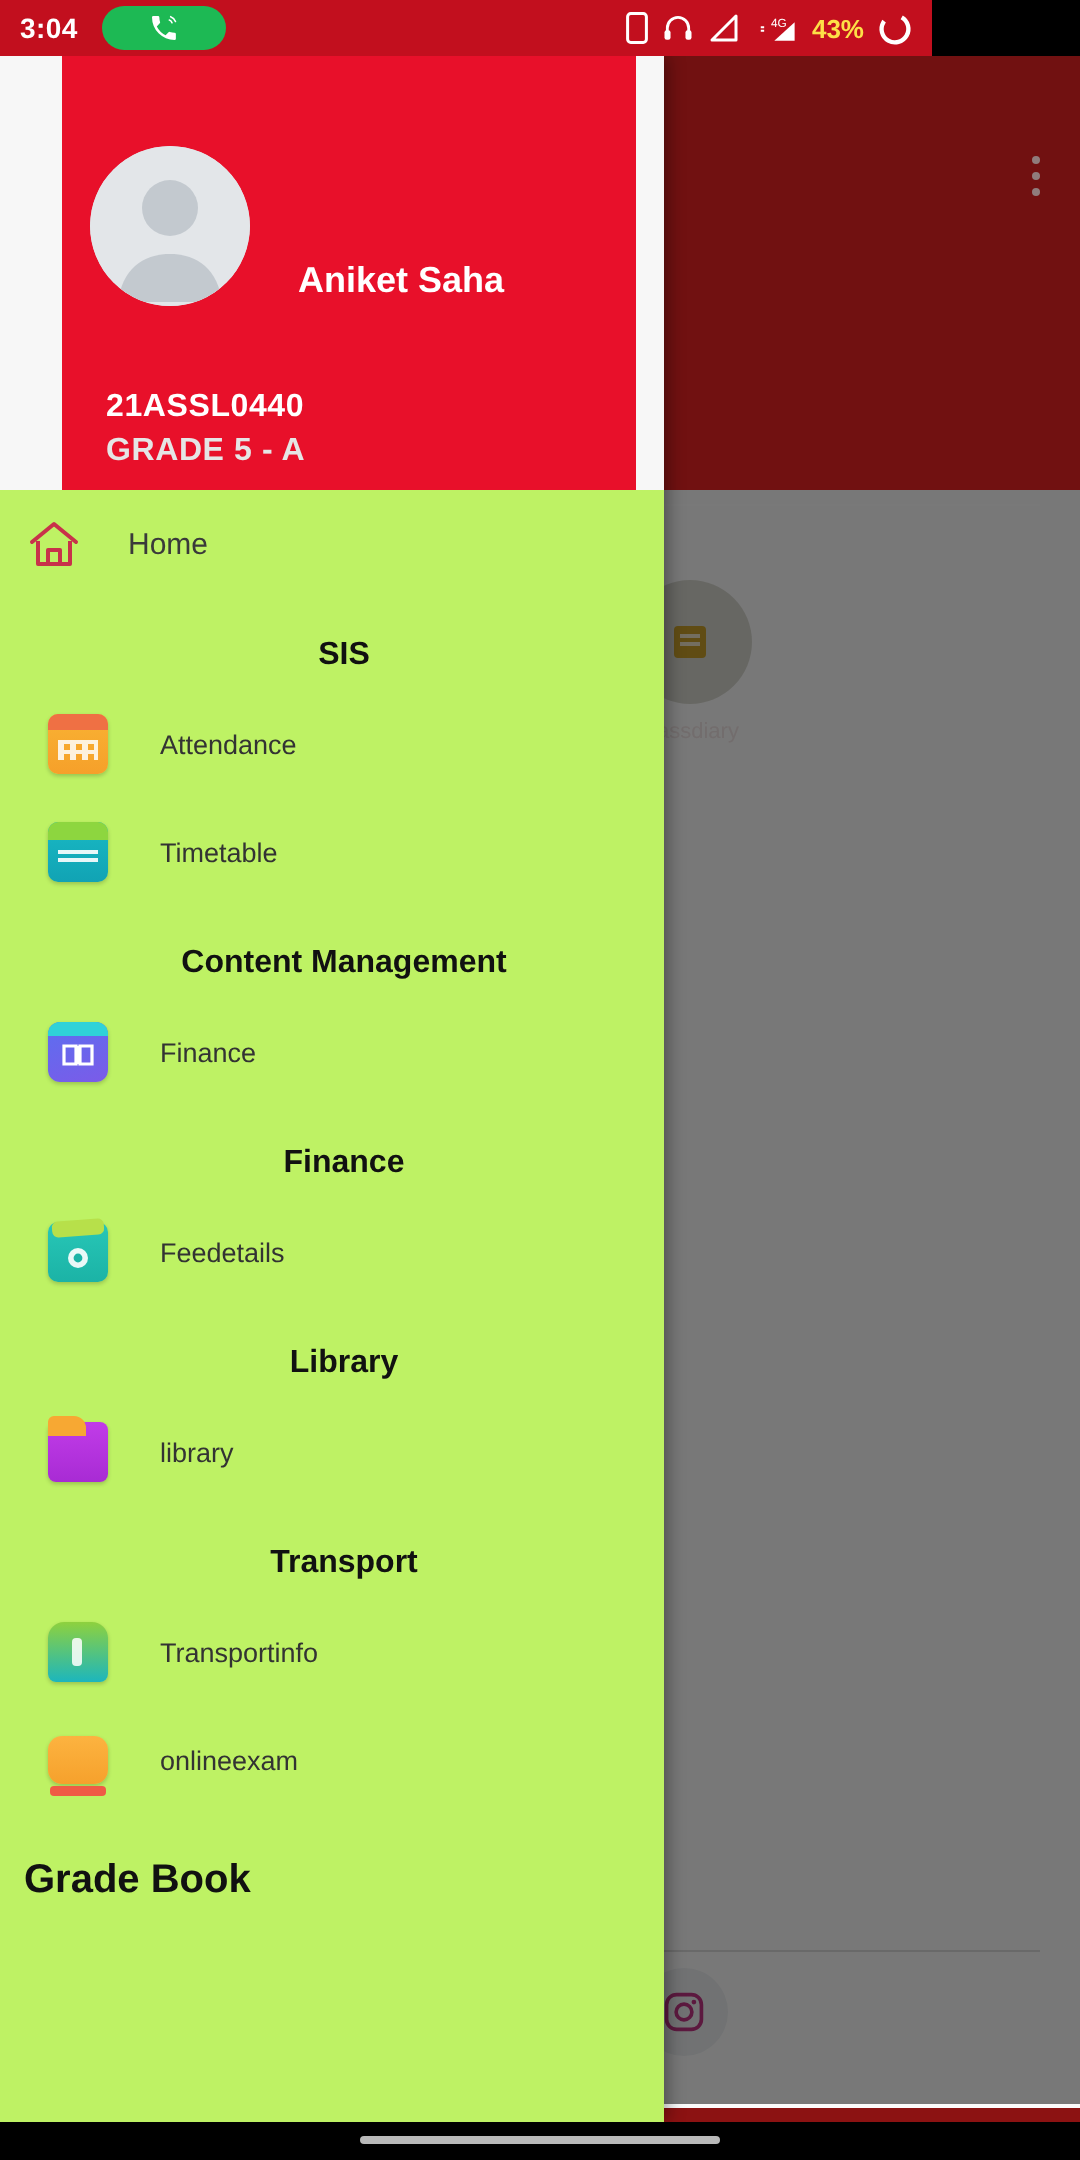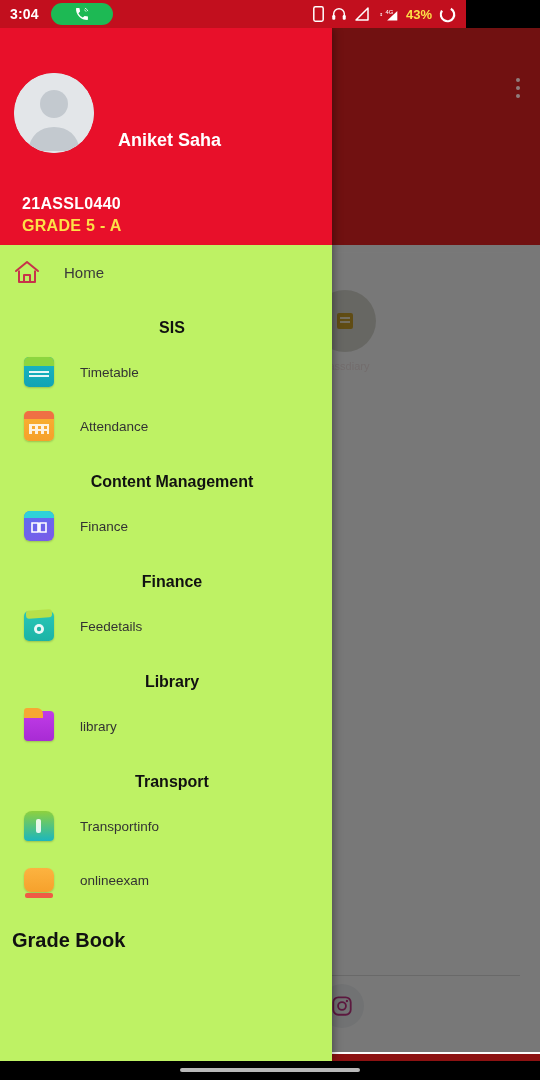--- a/index.html
+++ b/index.html
@@ -47,32 +47,32 @@
   .bg-bottombar .nub { position:absolute; left:0; top:0; width:90px; height:26px; background:#9a7b16; }
   .scrim { position:absolute; top:245px; left:0; width:540px; height:807px; background:rgba(0,0,0,0.52); z-index:10; }
   .scrim-top { position:absolute; top:28px; left:332px; width:208px; height:217px; background:rgba(0,0,0,0.38); z-index:10; }
 
   
   .drawer {
     position:absolute; top:28px; left:0; width:332px; height:1033px;
     background:#f7f7f7; z-index:20; overflow:hidden;
     box-shadow:2px 0 8px rgba(0,0,0,0.35);
   }
-  .drawer-header { width:332px; height:217px; background:#e8102a; position:relative; }
+  .drawer-header { width:287px; height:217px; background:#e8102a; position:relative;margin-left:31px; }
   .avatar {
     position:absolute; top:45px; left:14px; width:80px; height:80px; border-radius:50%;
     background:#dfe2e6; overflow:hidden;
   }
   .avatar svg { position:absolute; left:0; top:0; }
   .profile-name {
     position:absolute; top:102px; left:118px; color:#ffffff;
     font-size:18px; font-weight:700;
   }
   .profile-id { position:absolute; top:167px; left:22px; color:#fff; font-size:16px; font-weight:700; letter-spacing:0.3px; }
-  .profile-grade { position:absolute; top:189px; left:22px; color:#fde047; font-size:16px; font-weight:700; letter-spacing:0.3px; }
+  .profile-grade { position:absolute; top:189px; left:22px; color:#e5e5e5; font-size:16px; font-weight:700; letter-spacing:0.3px; }
 
   .drawer-list { width:332px; height:880px; background:#bef264; position:relative; }
 
   .home-row { display:flex; align-items:center; height:54px; padding-left:12px; }
   .home-row .home-label { margin-left:22px; font-size:15px; color:#3a3a3a; }
 
   .section-title {
     font-size:16px; font-weight:700; color:#111;
     padding-left:12px; margin-top:20px; margin-bottom:8px;text-align:center;
   }
@@ -179,26 +179,26 @@
             <path d="M4 14 L15 5 L26 14" fill="none" stroke="#c8324a" stroke-width="2" stroke-linecap="round" stroke-linejoin="round"></path>
             <path d="M7 13.5 V25 H23 V13.5" fill="none" stroke="#c8324a" stroke-width="2" stroke-linejoin="round"></path>
             <path d="M12 25 V18 H18 V25" fill="none" stroke="#c8324a" stroke-width="2" stroke-linejoin="round"></path>
           </svg>
         </span>
         <span class="home-label">Home</span>
       </div>
 
       <div class="section-title">SIS</div>
       <div class="nav-item">
+        <span class="ic ic-cal"></span>
+        <span class="nav-label">Attendance</span>
+      </div>
+      <div class="nav-item">
         <span class="ic ic-tt"></span>
         <span class="nav-label">Timetable</span>
-      </div>
-      <div class="nav-item">
-        <span class="ic ic-cal"></span>
-        <span class="nav-label">Attendance</span>
       </div>
 
       <div class="section-title">Content Management</div>
       <div class="nav-item">
         <span class="ic ic-learn">
           <svg width="30" height="30" viewBox="0 0 30 30" style="position:absolute;left:0;top:0" aria-hidden="true">
             <path d="M8 12h6v9H8z M16 12h6v9h-6z" fill="none" stroke="#fff" stroke-width="1.6"></path>
             <path d="M15 12v9" stroke="#fff" stroke-width="1.6"></path>
           </svg>
         </span>

